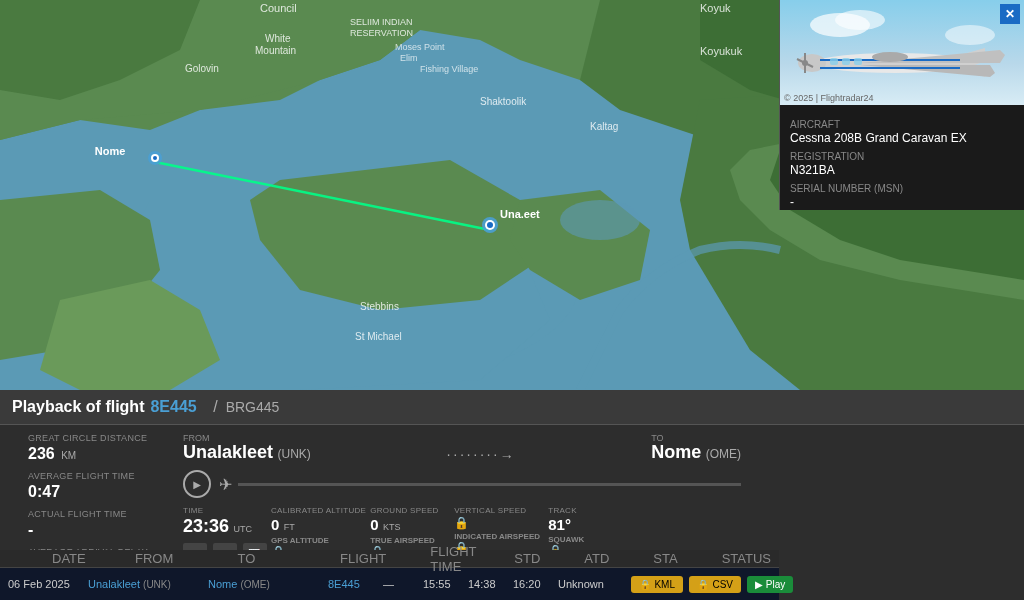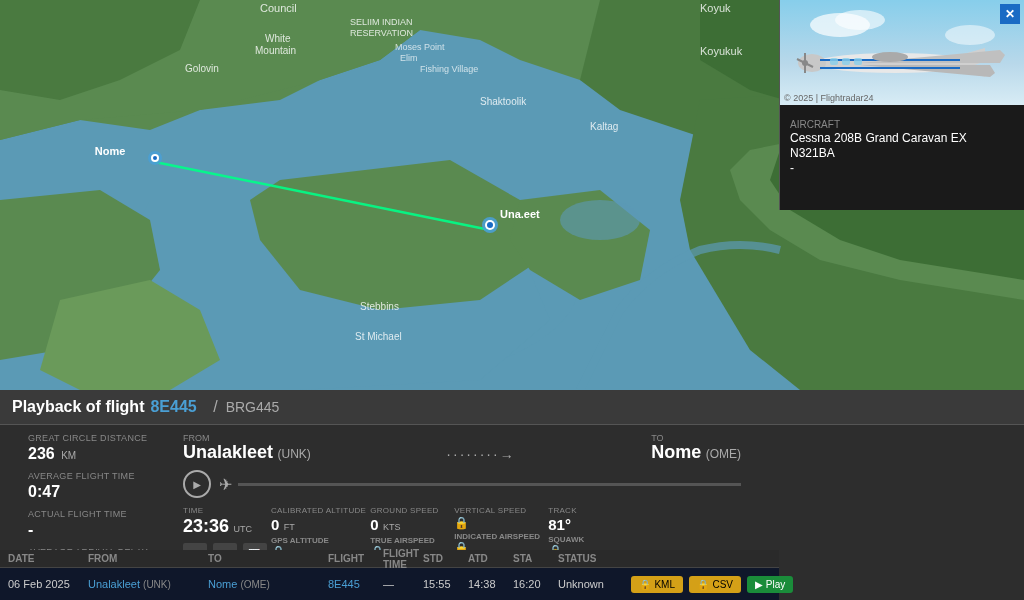--- a/index.html
+++ b/index.html
@@ -303,23 +303,24 @@
     #table-header {
       display: flex;
       background: #2a2a2a;
       height: 18px;
       align-items: center;
       padding: 0 8px;
       border-bottom: 1px solid #444;
     }
     .th {
       color: #888;
-      font-size: 10px;
+      font-size: 13px;
       text-transform: uppercase;
-      font-weight: bold;
+      font-weight: normal;
+      margin-left: 44px;
     }
     #table-row-data {
       display: flex;
       height: 32px;
       align-items: center;
       padding: 0 8px;
       background: #0f172a;
     }
     .td {
       color: #ccc;
@@ -664,16 +665,18 @@
         <line x1="5" y1="8" x2="5" y2="28" stroke="#888" stroke-width="2"></line>
         <line x1="-3" y1="14" x2="13" y2="22" stroke="#888" stroke-width="2"></line>
       </g>
     </svg>
     <button class="close-btn">✕</button>
     <div class="copyright">© 2025 | Flightradar24</div>
   </div>
   <div id="aircraft-info">
     <div class="info-label">AIRCRAFT</div>
     <div class="info-value">Cessna 208B Grand Caravan EX</div>
+    <div class="info-label">REGISTRATION</div>
     <div class="info-value">N321BA</div>
+    <div class="info-label">SERIAL NUMBER (MSN)</div>
     <div class="info-value">-</div>
   </div>
 </div>
 
 </body></html>

